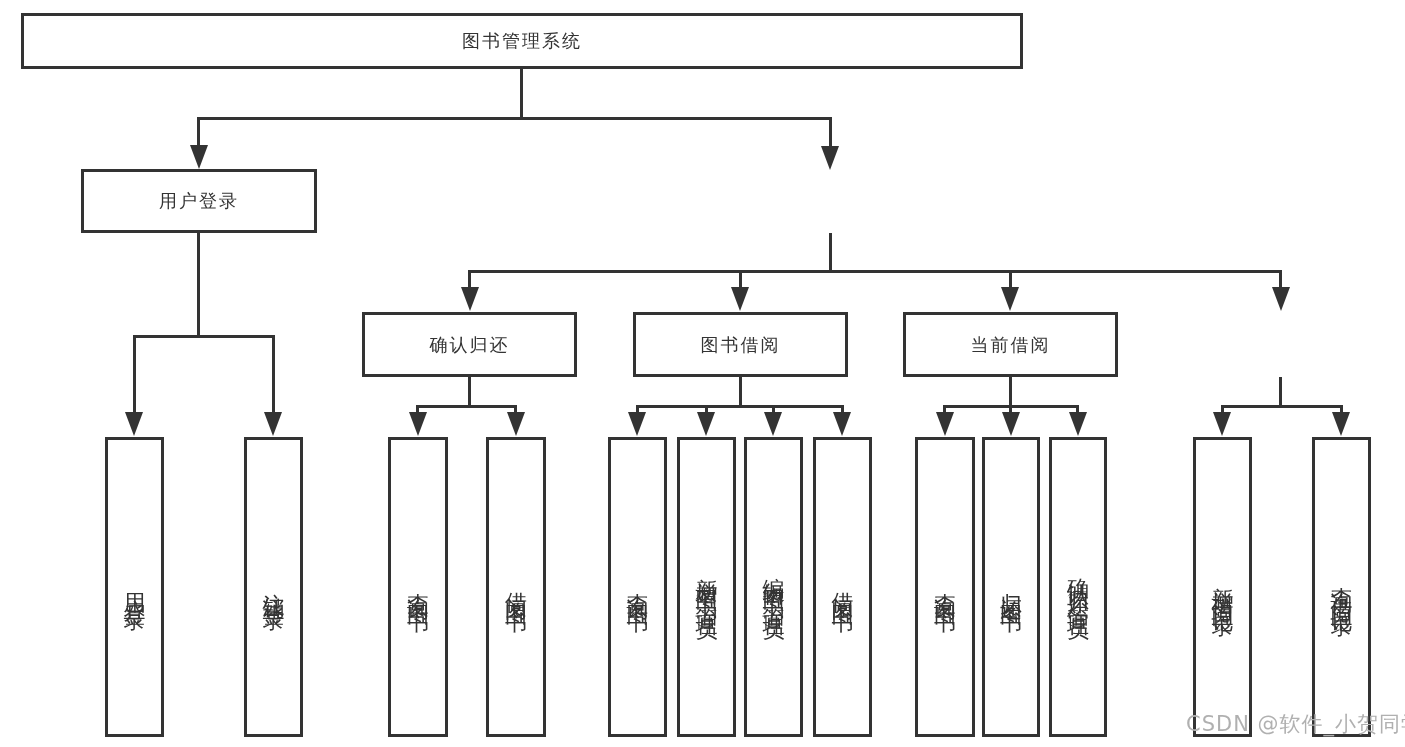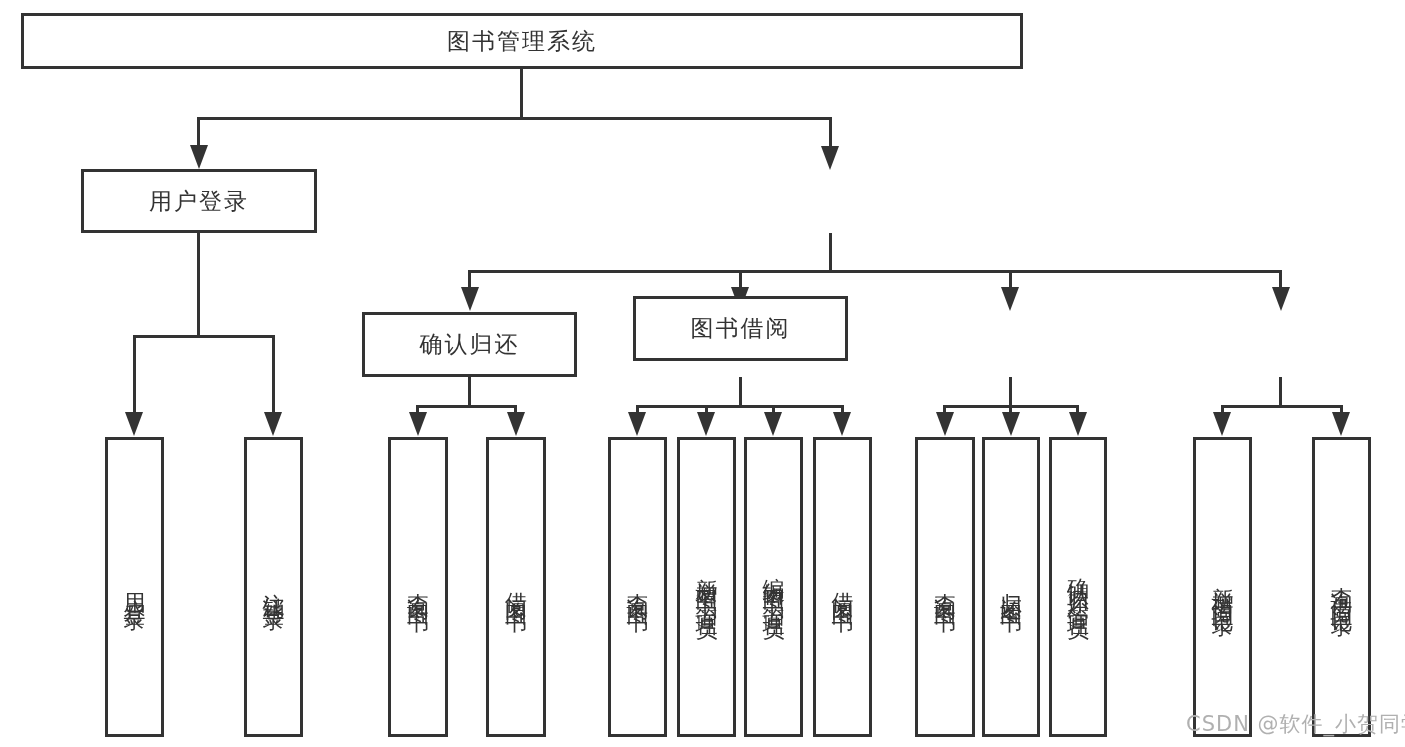--- a/index.html
+++ b/index.html
@@ -19,21 +19,21 @@
     background:var(--background,#fff);
     overflow:hidden;
   }
   
   .box{
     position:absolute;
     border:3px solid var(--line,#333);
     background:#fff;
     display:flex;align-items:center;justify-content:center;
     color:var(--text,#333);
-    font-size:23px;
+    font-size:18px;
     letter-spacing:2px;
     box-sizing:border-box;
     z-index:2;
   }
   
   .leaf{
     position:absolute;
     border:3px solid var(--line,#333);
     background:#fff;
     display:flex;align-items:center;justify-content:center;
@@ -72,21 +72,22 @@
 </head>
 <body>
 
 <div class="canvas">
 
   <div class="box" style="left:21px;top:13px;width:1002px;height:56px;">图书管理系统</div>
 
   <div class="box" style="left:81px;top:169px;width:236px;height:64px;">用户登录</div>
 
   <div class="box" style="left:362px;top:312px;width:215px;height:65px;">确认归还</div>
-  <div class="box" style="left:633px;top:296px;width:215px;height:65px;">图书借阅</div>
+  <div class="box" style="left:633px;top:312px;width:215px;height:65px;">图书借阅</div>
+  <div class="box" style="left:903px;top:312px;width:215px;height:65px;">当前借阅</div>
 
   <div class="leaf" style="left:105px;top:437px;width:59px;height:300px;">
     <span>用户登录</span>
     </div>
   <div class="leaf" style="left:244px;top:437px;width:59px;height:300px;">
     <span>注销登录</span>
     </div>
 
   <div class="leaf" style="left:388px;top:437px;width:60px;height:300px;">
     <span>查询图书</span>

